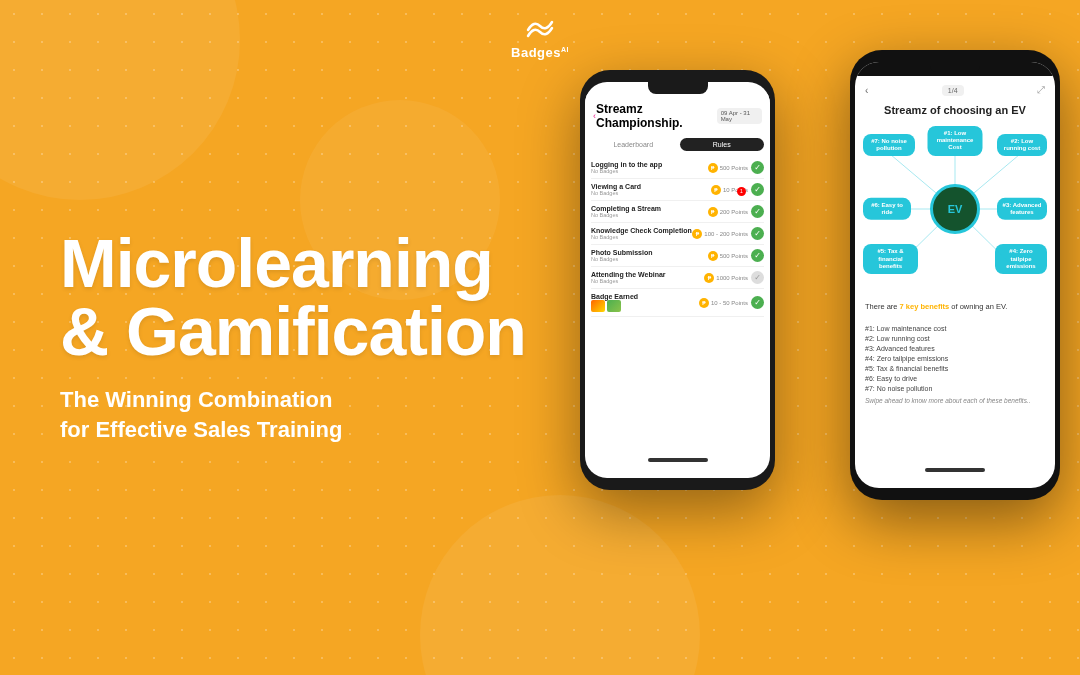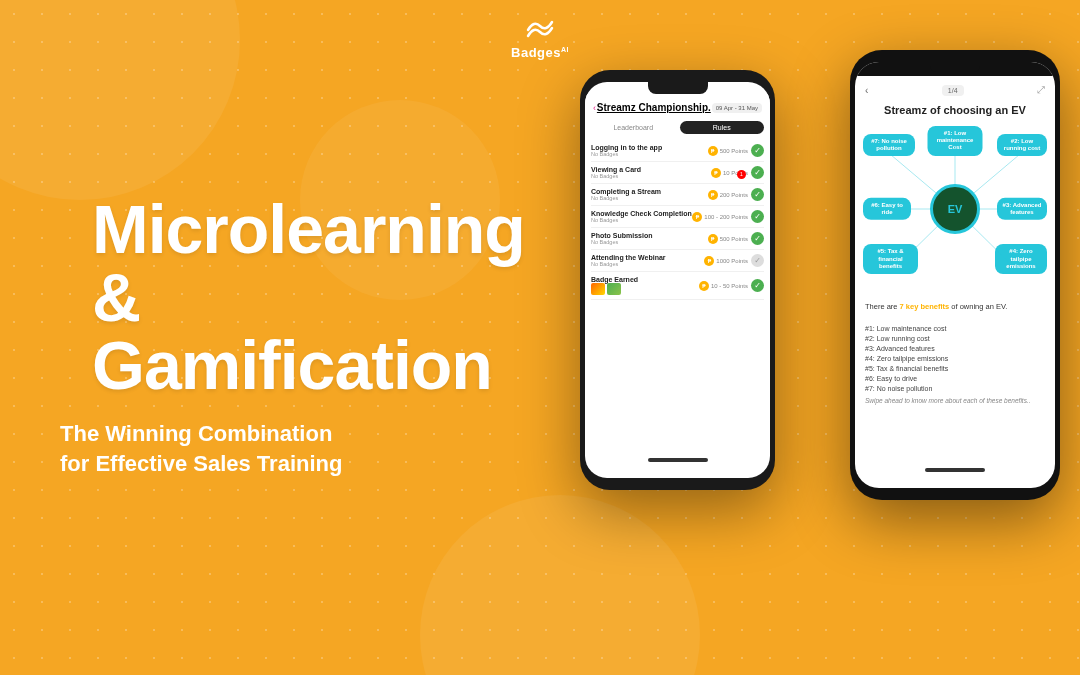--- a/index.html
+++ b/index.html
@@ -92,21 +92,20 @@
     }
 
     .main-title {
       font-size: 68px;
       font-weight: 900;
       color: white;
       line-height: 1.0;
       letter-spacing: -1px;
       margin-bottom: 20px;
       text-shadow: 0 2px 4px rgba(0,0,0,0.1);
-      margin-left: 32px;
     }
 
     .subtitle {
       font-size: 22px;
       color: white;
       font-weight: 700;
       line-height: 1.4;
     }
 
     
@@ -476,21 +475,21 @@
 
 <div class="phones-area">
 
   <div class="phone-1">
     <div class="phone-1-screen">
 
       <div class="phone-notch"></div>
 
       <div class="p1-header">
         <span class="p1-back">‹</span>
-        <div style="font-size:10px;font-weight:700;text-decoration:underline;">Streamz Championship.</div>
+        <div style="font-size:12px;font-weight:700;">Streamz Championship.</div>
         <span class="p1-date-badge">09 Apr - 31 May</span>
       </div>
 
       <div class="p1-tabs">
         <div class="p1-tab">Leaderboard</div>
         <div class="p1-tab active">Rules</div>
       </div>
 
       <div class="p1-rules-list">
 

